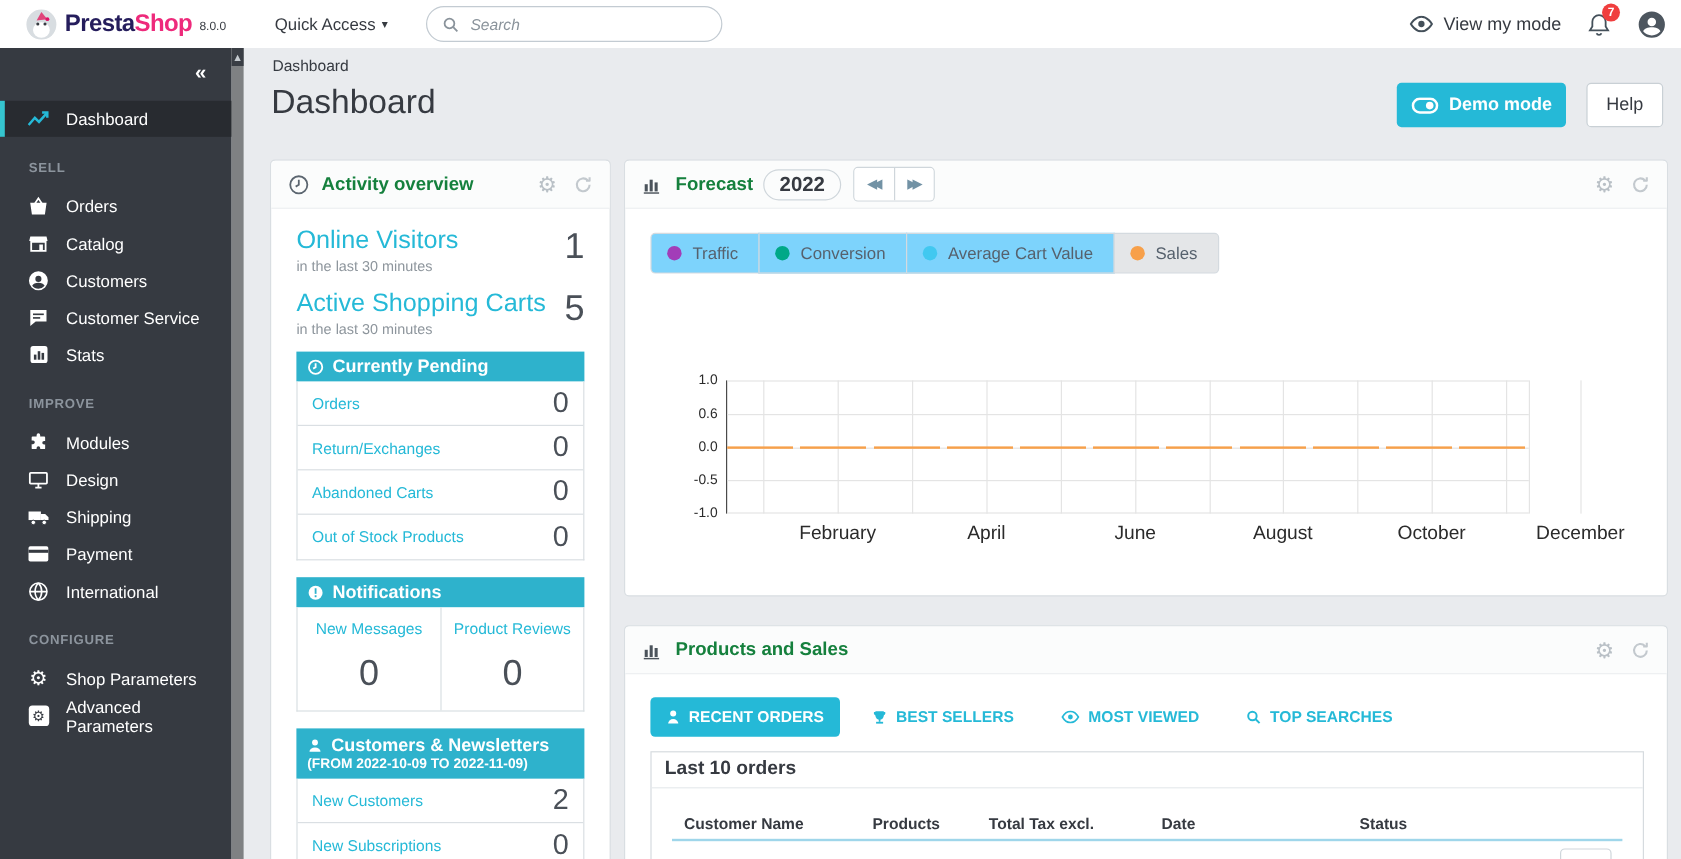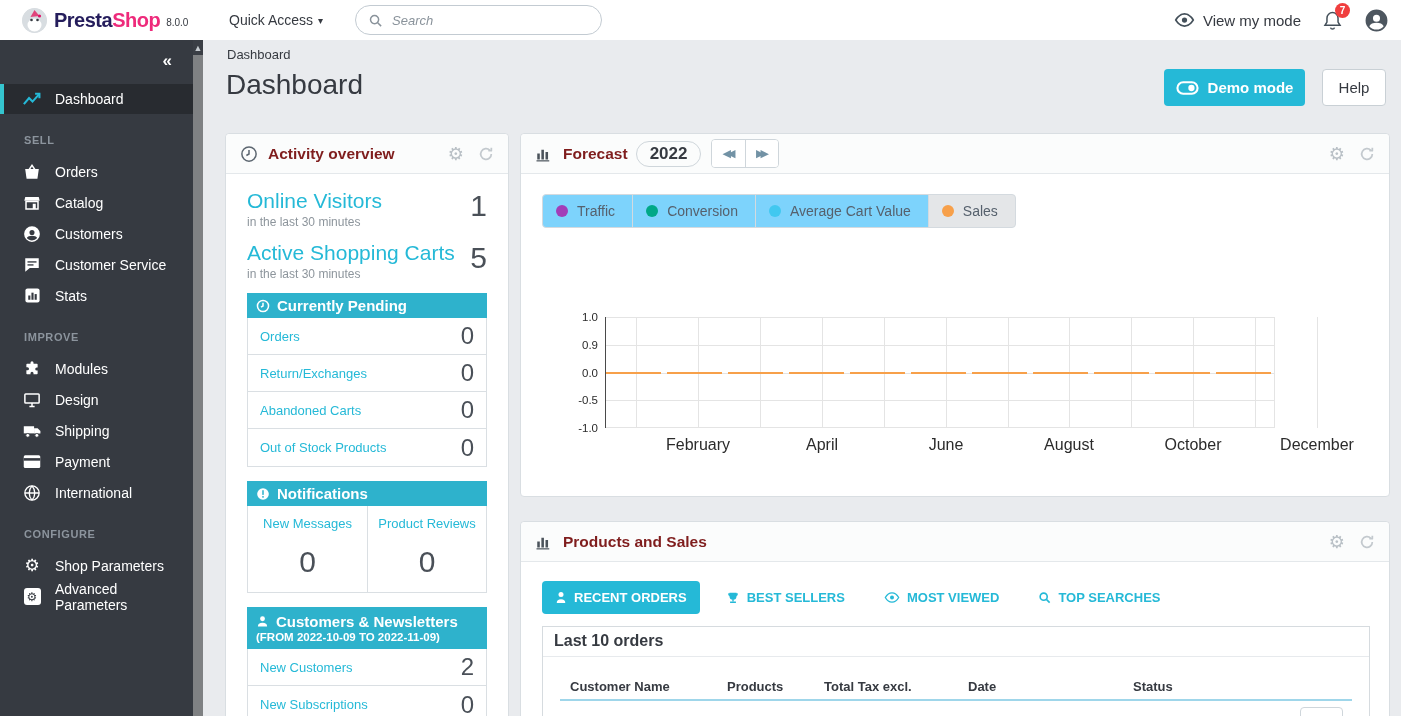--- a/index.html
+++ b/index.html
@@ -35,21 +35,21 @@
 
   
   .content { position:absolute; left:203px; top:40px; right:0; bottom:0; background:#e9ebee; overflow:hidden; }
   .breadcrumb { position:absolute; left:24px; top:7px; font-size:13px; color:#363a41; }
   .page-title { position:absolute; left:23px; top:29px; font-size:28px; color:#363a41; font-weight:400; }
   .demo-btn { position:absolute; left:961px; top:29px; width:141px; height:37px; background:#25b9d7; border:none; border-radius:4px; color:#fff; font-size:15px; font-weight:700; display:flex; align-items:center; justify-content:center; gap:9px; cursor:pointer; font-family:"Liberation Sans",sans-serif; }
   .help-btn { position:absolute; left:1119px; top:29px; width:64px; height:37px; background:#fff; border:1px solid #c9d0d5; border-radius:4px; color:#363a41; font-size:15px; display:flex; align-items:center; justify-content:center; cursor:pointer; font-family:"Liberation Sans",sans-serif; }
 
   .panel { position:absolute; background:#fff; border:1px solid #d9dee2; border-radius:4px; }
   .phead { height:40px; display:flex; align-items:center; padding:0 14px; background:#fbfcfc; border-bottom:1px solid #e4e8eb; border-radius:4px 4px 0 0; }
-  .phead .ptitle { font-size:15.5px; font-weight:600; color:#7f1d1d; margin-left:10px; }
+  .phead .ptitle { font-size:15.5px; font-weight:600; color:#15803d; margin-left:10px; }
   .phead .spacer { flex:1; }
   .phead-icon { color:#b9c0c6; font-size:18px; cursor:pointer; margin-left:14px; line-height:1; }
 
   
   .panel-activity { left:22px; top:93px; width:284px; height:900px; }
   .pbody { padding:15px 21px; }
   .stat-label { font-size:21px; color:#25b9d7; cursor:pointer; }
   .stat-value { float:right; font-size:30px; color:#4a5058; font-weight:400; line-height:1; margin-top:2px; }
   .stat-sub { font-size:12px; color:#8d959c; margin:2px 0 12px; }
   .cyan-bar { background:#2eb2cc; color:#fff; font-size:15px; font-weight:700; padding:4px 9px; display:flex; align-items:center; gap:7px; margin-top:8px; }
@@ -478,21 +478,21 @@
       <div class="vgrid" style="left:402px"></div>
       <div class="vgrid" style="left:463px"></div>
       <div class="vgrid" style="left:525px"></div>
       <div class="vgrid" style="left:587px"></div>
       <div class="vgrid" style="left:649px"></div>
       <div class="vgrid" style="left:711px"></div>
 
       <div class="zero-line"></div>
 
       <span class="ylab" style="top:0">1.0</span>
-      <span class="ylab" style="top:25%">0.9</span>
+      <span class="ylab" style="top:25%">0.6</span>
       <span class="ylab" style="top:50%">0.0</span>
       <span class="ylab" style="top:75%">-0.5</span>
       <span class="ylab" style="top:100%">-1.0</span>
 
       <span class="xlab" style="left:92px">February</span>
       <span class="xlab" style="left:216px">April</span>
       <span class="xlab" style="left:340px">June</span>
       <span class="xlab" style="left:463px">August</span>
       <span class="xlab" style="left:587px">October</span>
       <span class="xlab" style="left:711px">December</span>

